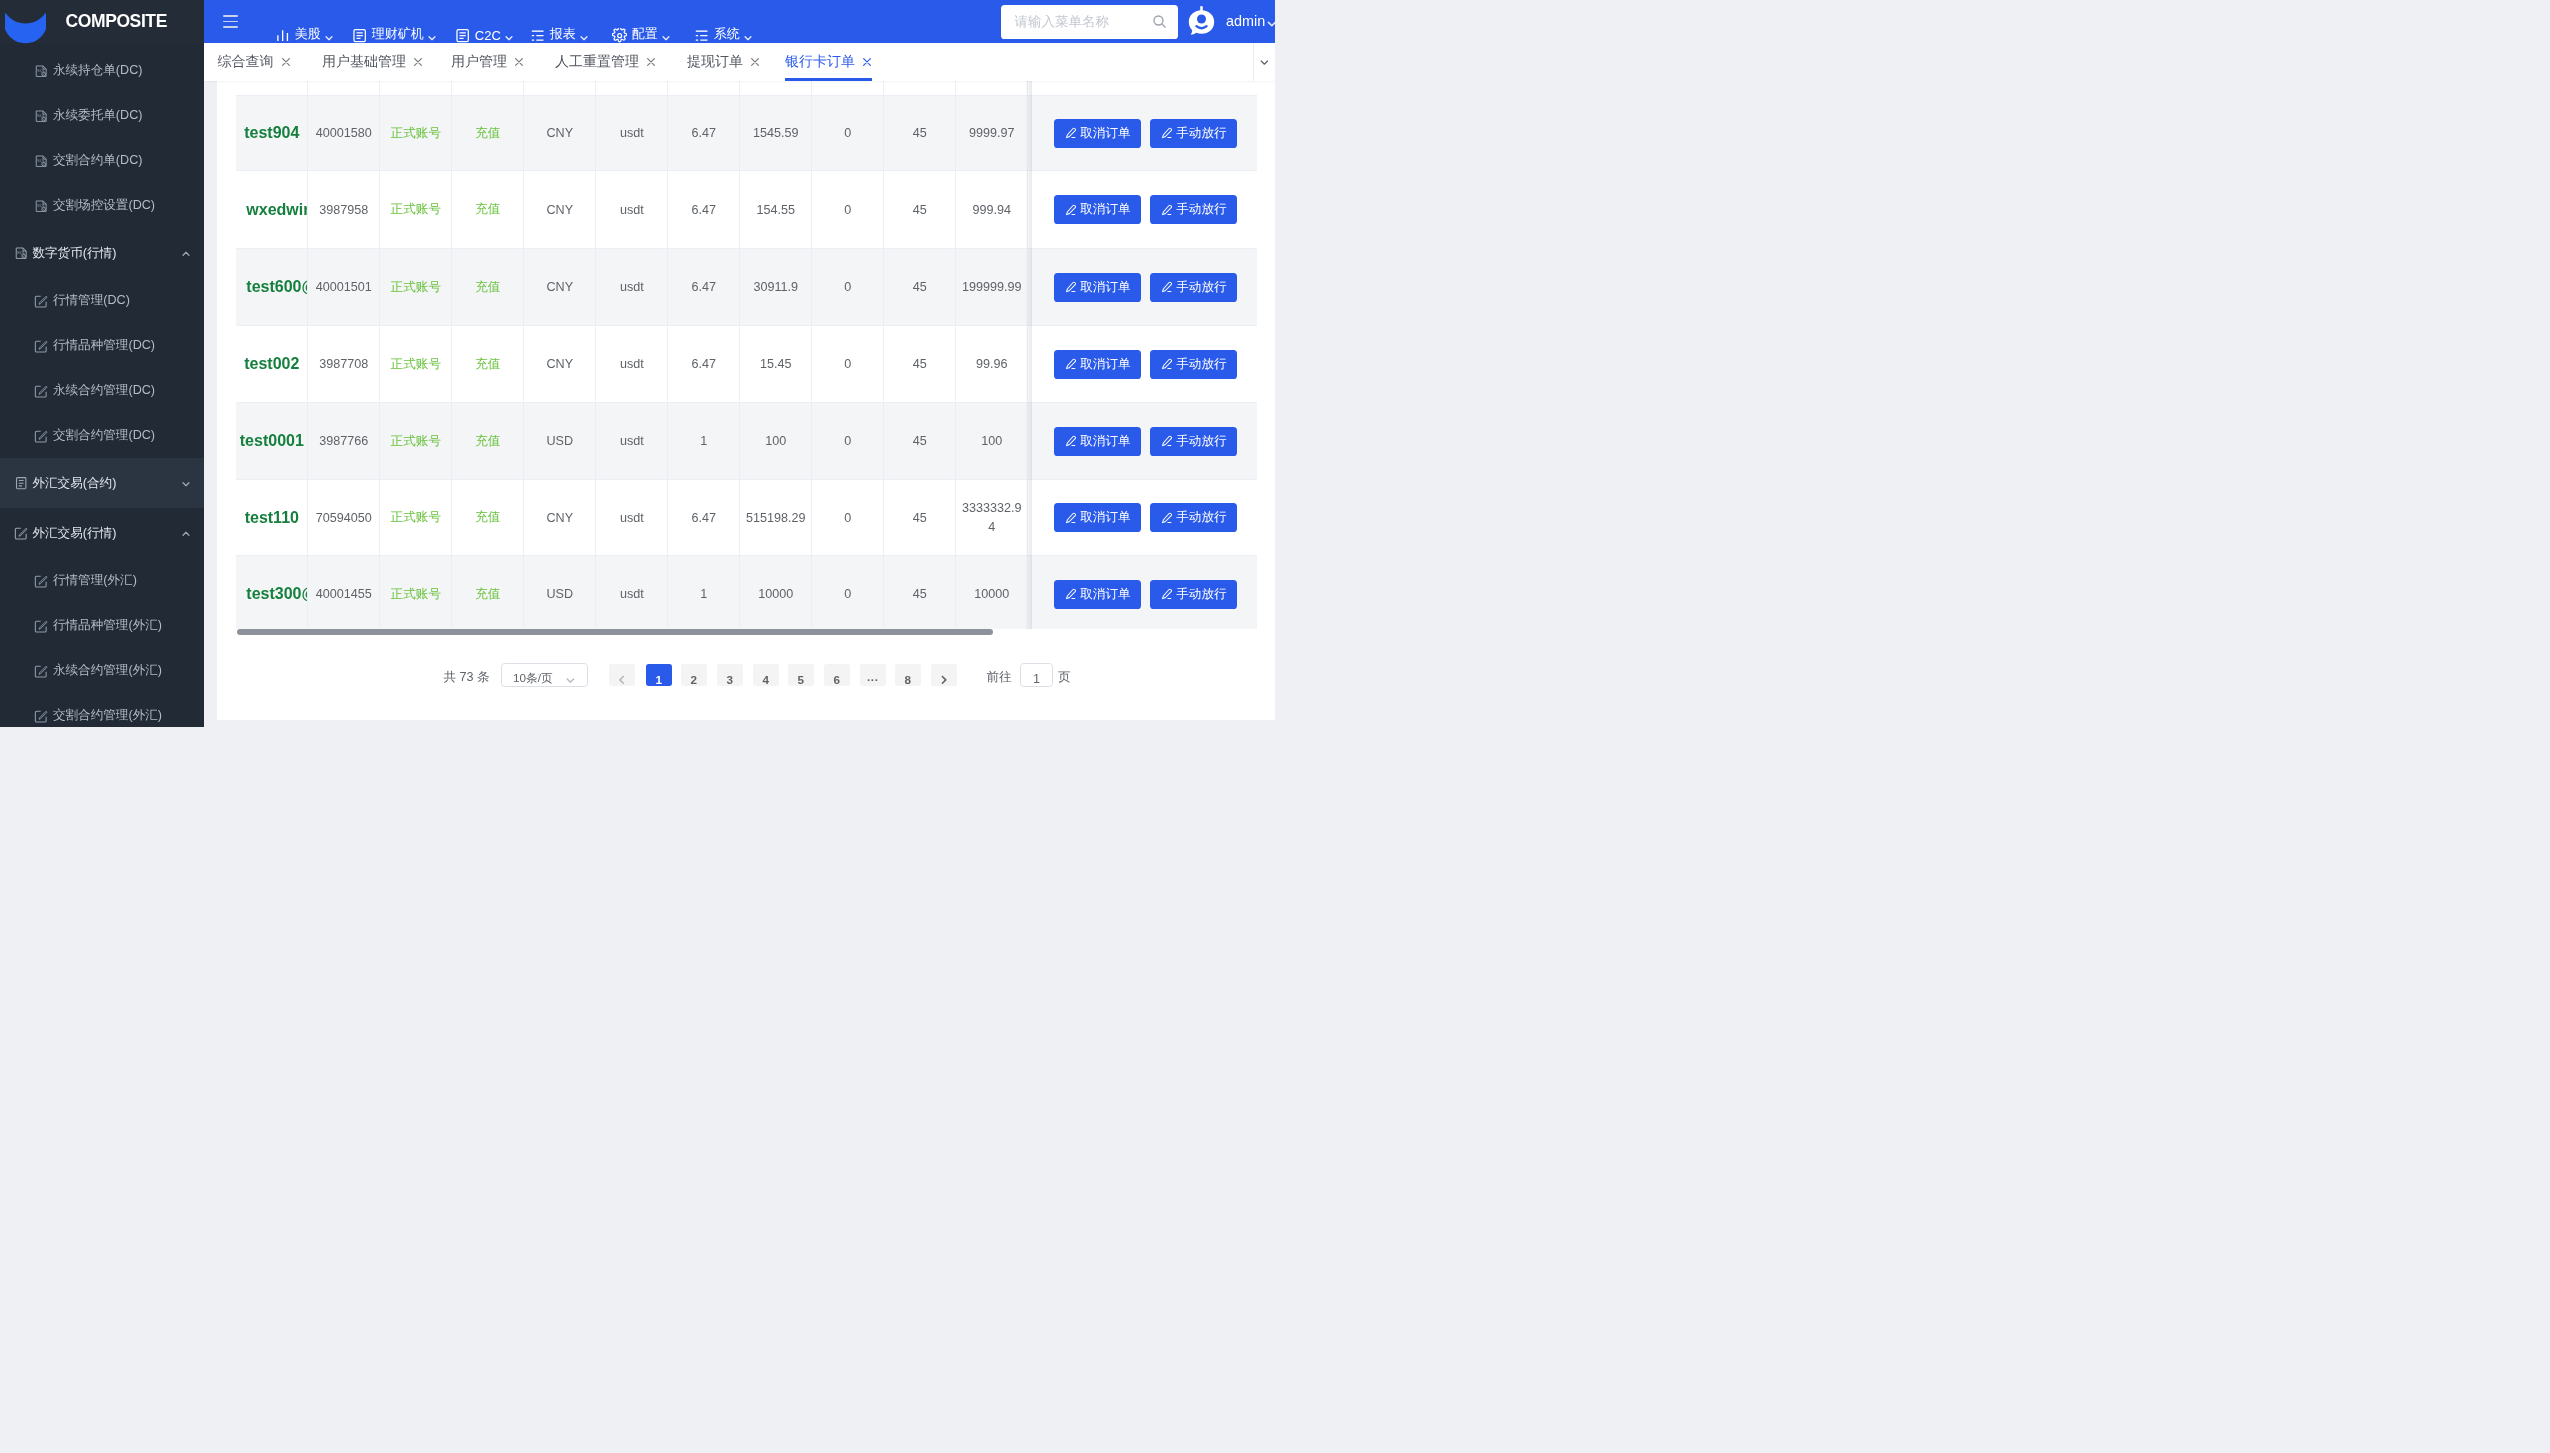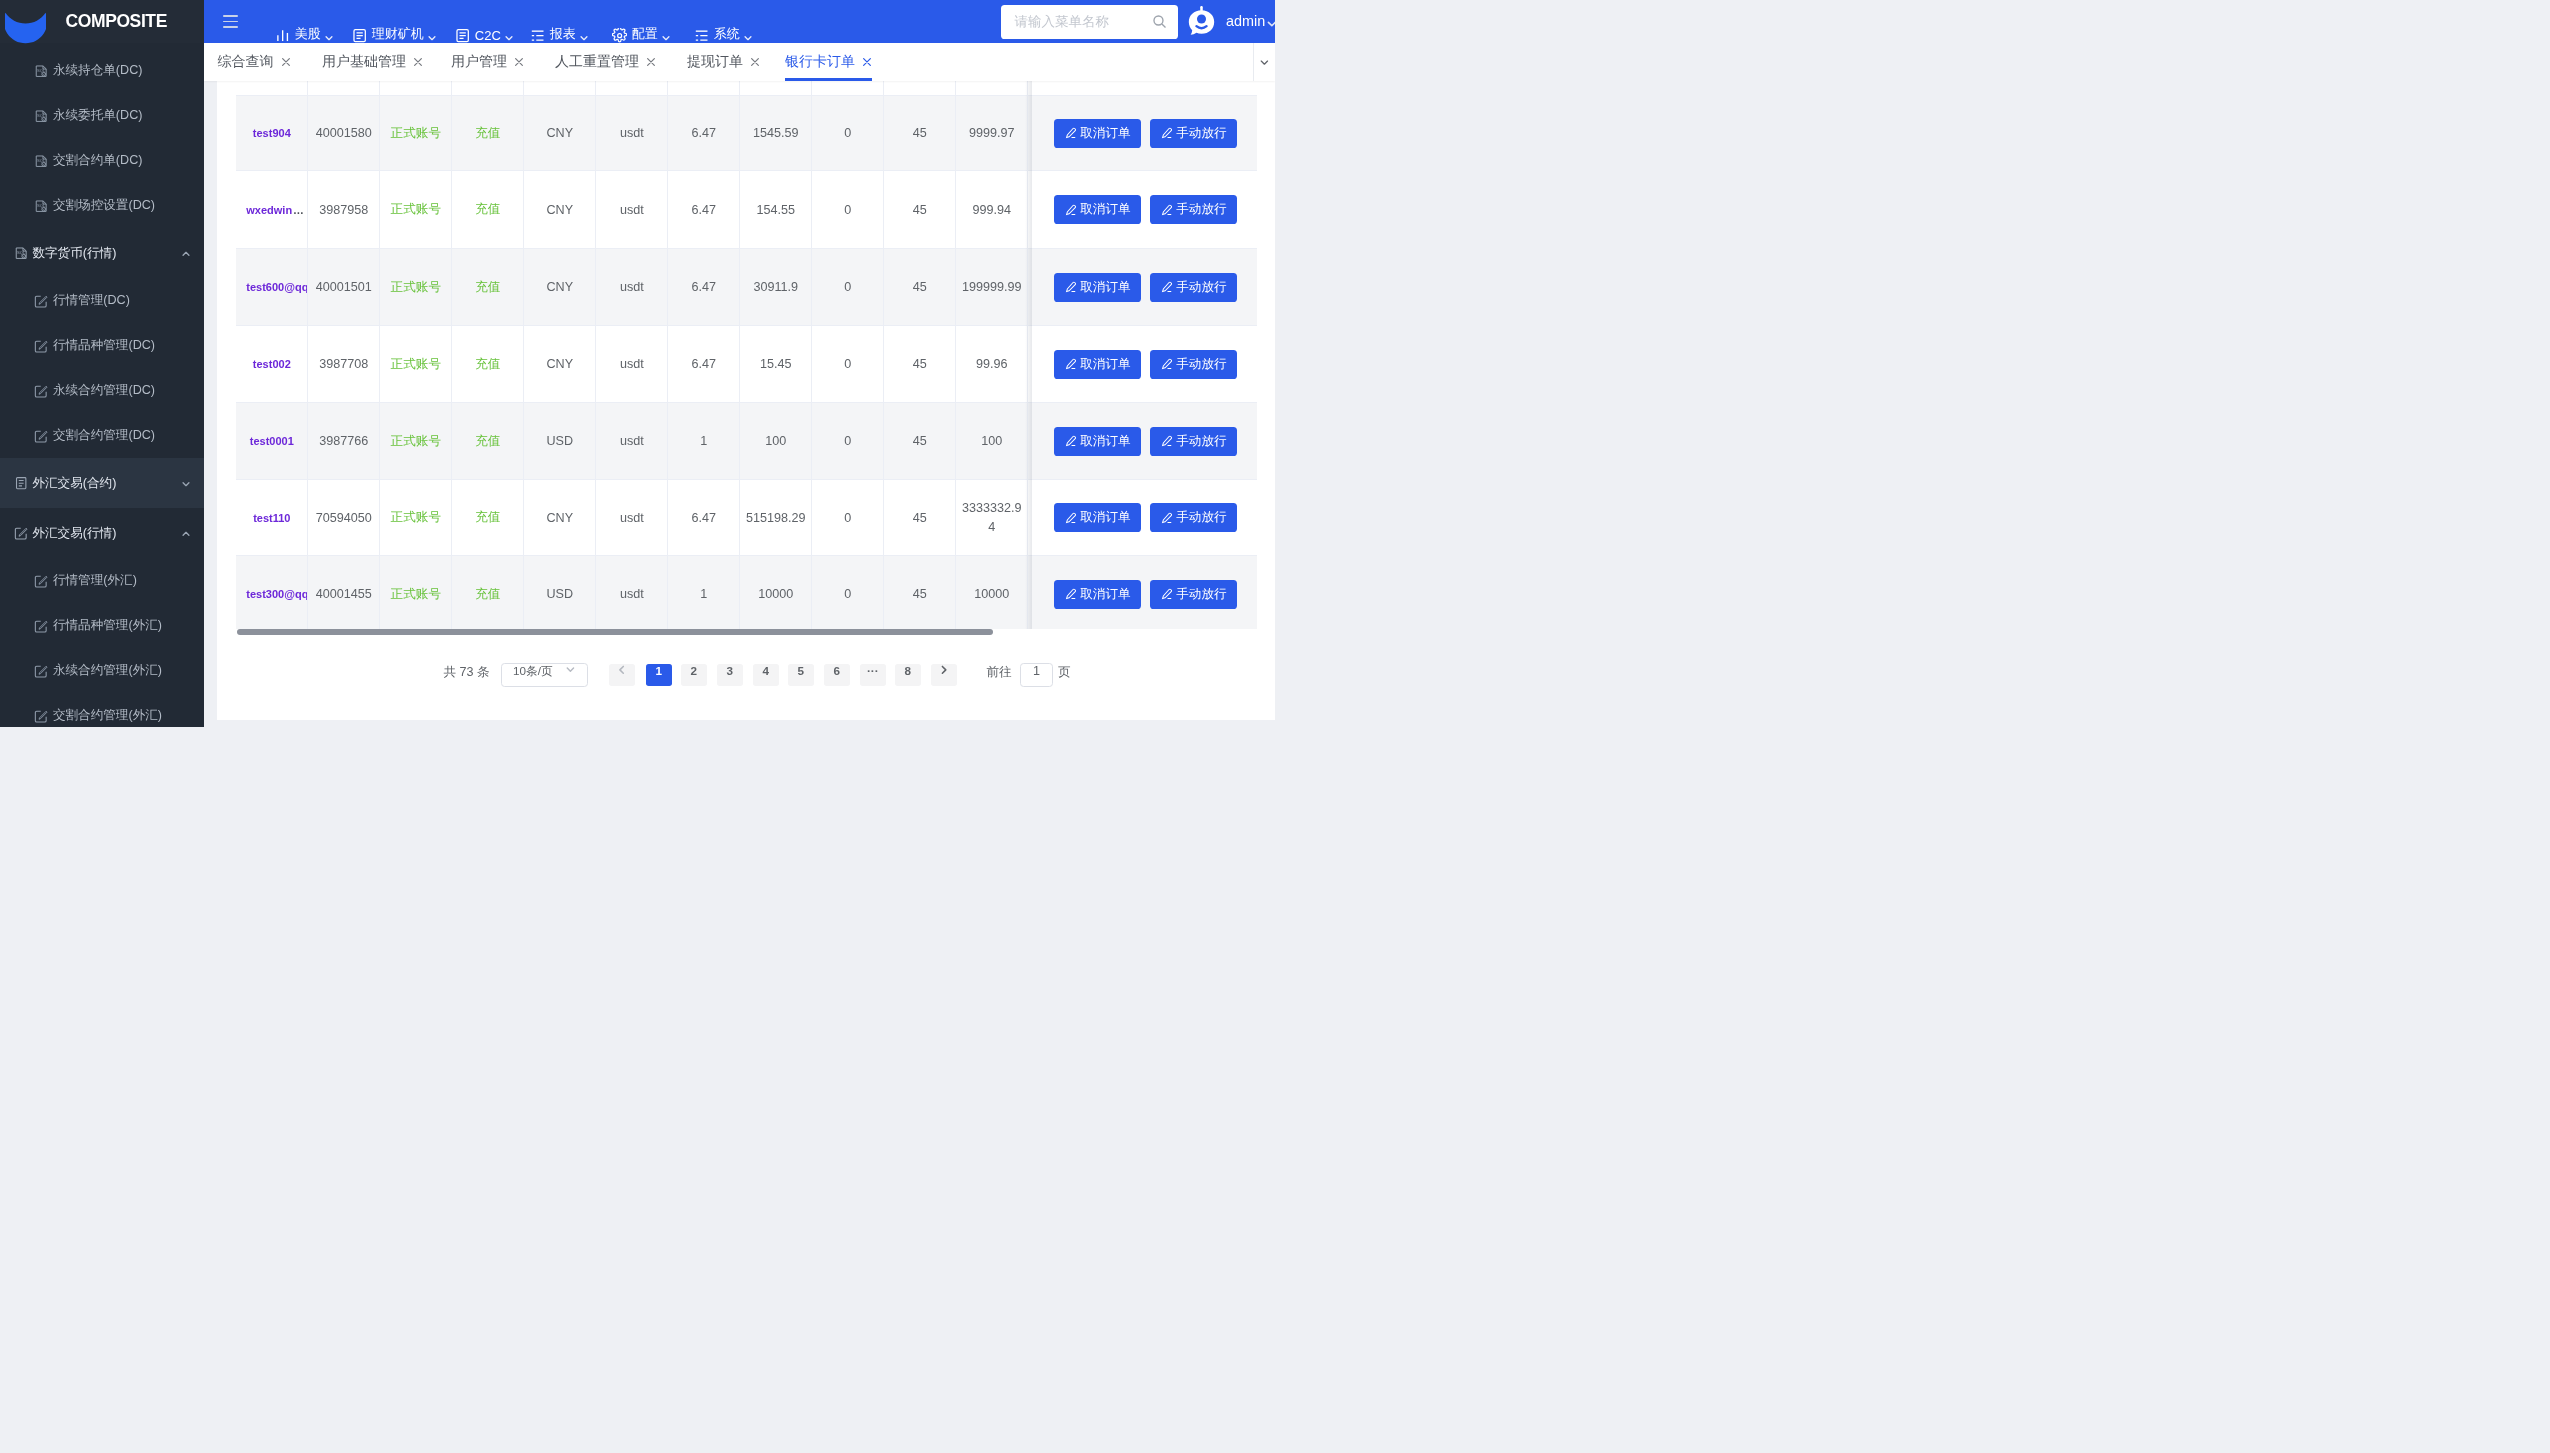--- a/index.html
+++ b/index.html
@@ -33,34 +33,34 @@
 .tab.active:after { content:""; position:absolute; left:0; right:0; bottom:0; height:2.7px; background:#2a5ae9; }
 .tabmore { position:absolute; right:0; top:0; width:21.6px; height:38px; border-left:0.9px solid #e8ebf0; display:flex; align-items:center; justify-content:center; }
 .card { position:absolute; left:217px; top:81px; width:1058px; height:639px; background:#fff; }
 .twrap { position:absolute; left:19.3px; top:0; width:1021px; height:555px; overflow:hidden; }
 .tscroll { position:absolute; left:0; top:0; width:797px; height:548px; overflow:hidden; }
 .trow { position:relative; display:flex; border-bottom:0.9px solid #ebeef5; background:#fff; }
 .trow.stripe { background:#f4f5f7; }
 .trow .td { width:72px; flex:0 0 72px; border-right:0.9px solid #ebeef5; display:flex; align-items:center; justify-content:center; text-align:center; font-size:12.6px; color:#5f6368; padding:0 8px; overflow:hidden; }
 .trow .td.last { border-right:none; flex:1 0 5.4px; width:auto; padding:0; }
 .trow .td.ul { justify-content:flex-start; padding-right:0; padding-left:10px; }
-.user { color:#6d28d9; font-weight:bold; font-size:11px; white-space:nowrap; }
+.user { color:#15803d; font-weight:bold; font-size:16px; white-space:nowrap; }
 .dots { color:#4a4e55; font-weight:bold; font-size:10.8px; margin-left:0.9px; letter-spacing:0; }
 .trow .td.green { color:#67c23a; }
 .fixedcol { position:absolute; left:797px; top:0; width:224px; height:548px; overflow:hidden; }
 .frow { border-bottom:0.9px solid #ebeef5; background:#fff; display:flex; align-items:center; }
 .frow.stripe { background:#f4f5f7; }
 .btn { width:87px; height:29px; background:#2a5ae9; border-radius:3.6px; color:#fff; font-size:12.6px; display:flex; align-items:center; justify-content:center; }
 .btn svg { margin-right:3.6px; }
 .btn1 { margin-left:21px; }
 .btn2 { margin-left:9px; }
 .fshadow { position:absolute; left:789px; top:0; width:7.2px; height:548px; background:linear-gradient(to left, rgba(100,110,130,.15), rgba(100,110,130,0)); }
 .hthumb { position:absolute; left:0.9px; top:548px; width:756px; height:6.3px; border-radius:3.6px; background:#8c919b; }
 .pag { position:absolute; left:0; top:583px; width:1044px; height:25px; font-size:12.6px; color:#5f6368; }
-.pag .abs { position:absolute; top:0; height:21.6px; display:flex; align-items:flex-start; justify-content:center; }
+.pag .abs { position:absolute; top:0; height:21.6px; display:flex; align-items:flex-end; justify-content:center; }
 .pag .psel { border:0.9px solid #dcdfe6; border-radius:3.6px; background:#fff; font-size:11.7px; color:#5f6368; height:23.4px; top:-0.9px; }
 .pag .pbtn { border-radius:2.7px; background:#f4f4f5; color:#5f6368; font-size:11.7px; font-weight:bold; }
 .pag .pbtn.on { background:#2a5ae9; color:#fff; }
 .pag .pinput { border:0.9px solid #dcdfe6; border-radius:3.6px; background:#fff; height:23.4px; top:-0.9px; }
 </style></head>
 <body>
 <div class="navbar">
   <div class="hamb">
       <div></div>
       <div></div>

